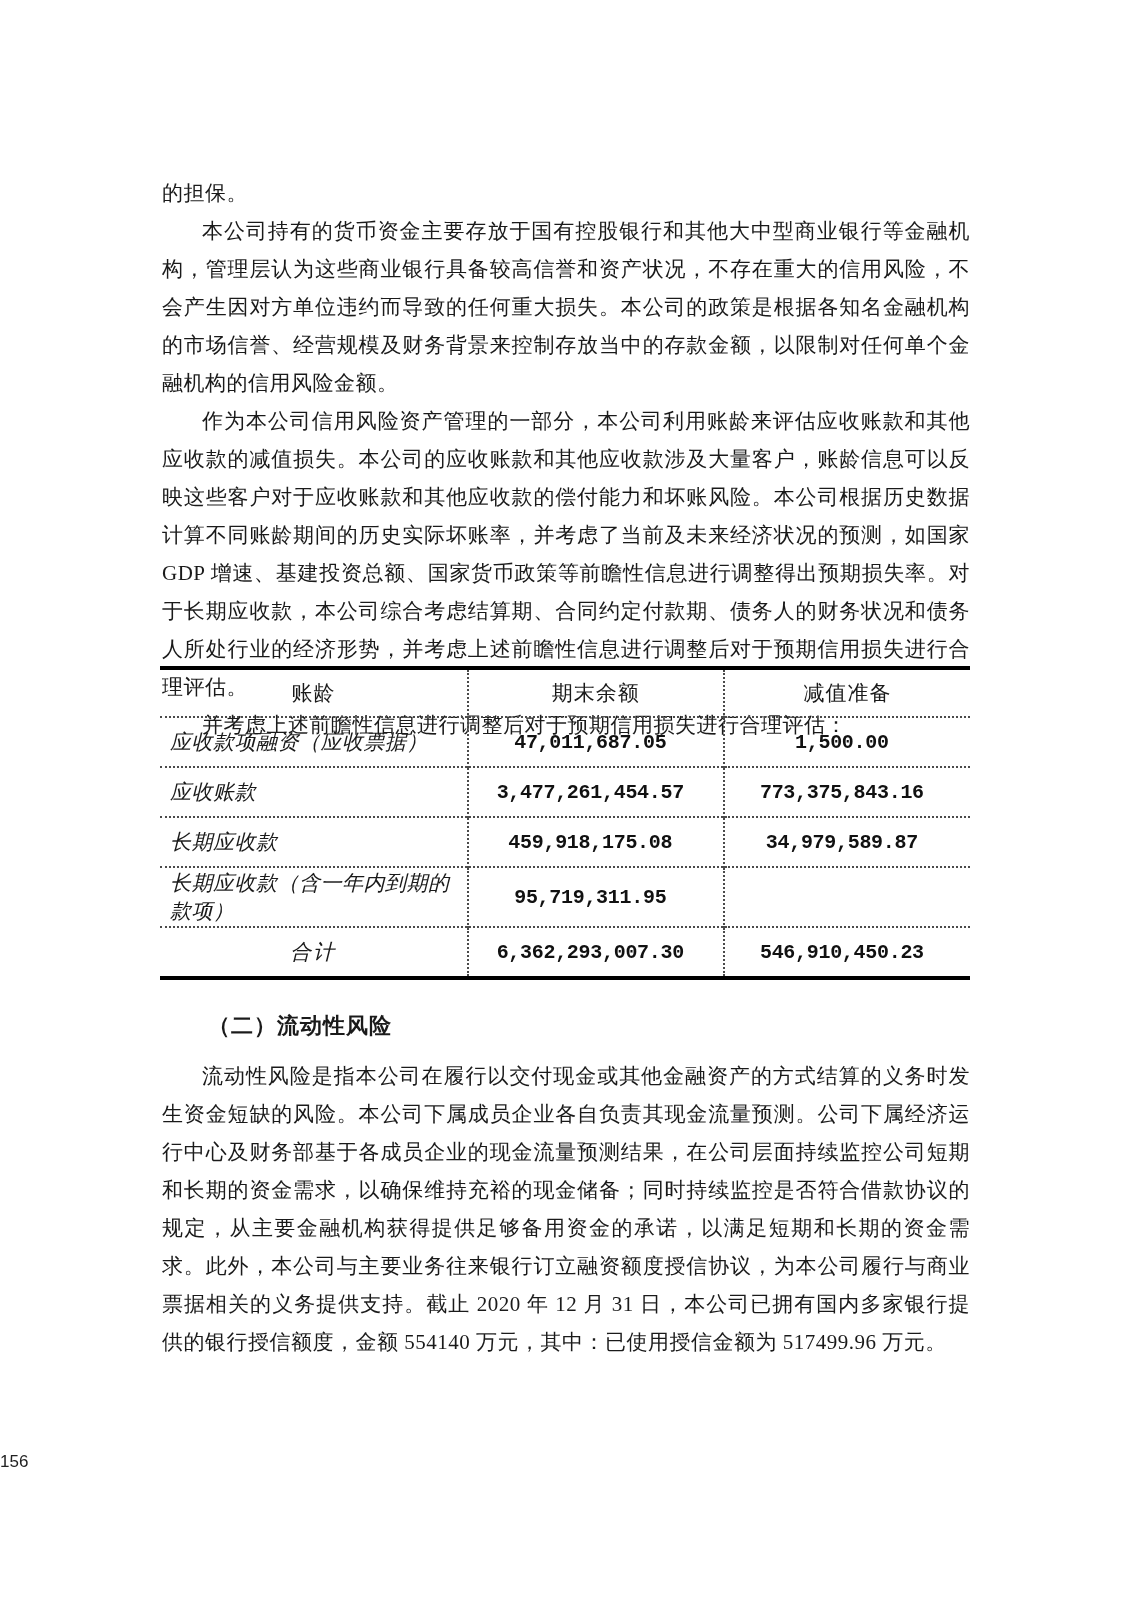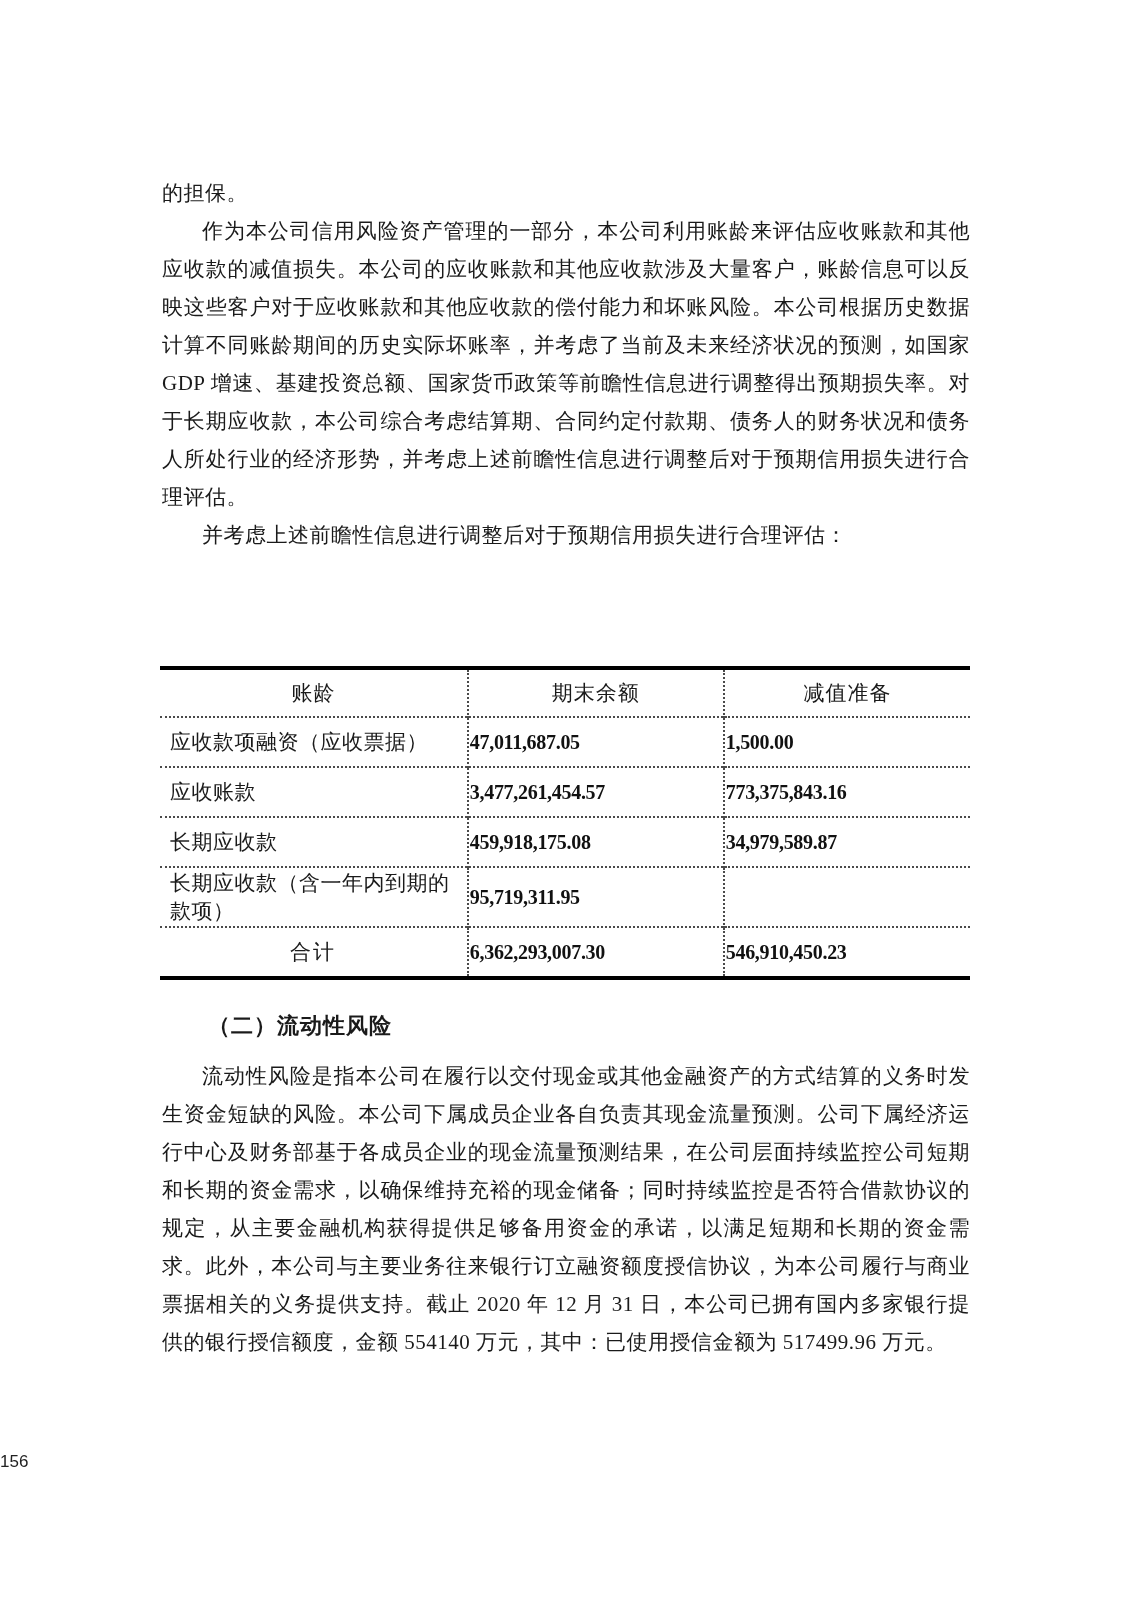--- a/index.html
+++ b/index.html
@@ -60,27 +60,28 @@
     height: 46px;
     vertical-align: middle;
     border-top: 2px dotted #4a4a4a;
   }
   table.impairment .vline { border-left: 2px dotted #4a4a4a; }
   td.label {
     font-size: 21px;
     text-align: left;
     padding-left: 10px;
     letter-spacing: 0.5px;
+    font-style: italic;
   }
   td.label.total { text-align: center; padding-left: 0; letter-spacing: 2px; }
   td.num {
-    font-family: Liberation Serif, serif;
+    font-family: Liberation Mono, monospace;
     font-weight: 700;
     font-size: 20px;
-    text-align: left;
+    text-align: center;
     padding-right: 12px;
     letter-spacing: -0.3px;
     color: #111111;
   }
   .section-heading {
     position: absolute;
     left: 162px;
     top: 1010px;
     margin: 0;
     padding-left: 46px;
@@ -106,20 +107,21 @@
     color: #222222;
   }
 </style>
 </head>
 <body>
 
 <div class="page">
 
   <div class="text-block">
     <p class="para">的担保。</p>
+    <p class="para indent">本公司持有的货币资金主要存放于国有控股银行和其他大中型商业银行等金融机构，管理层认为这些商业银行具备较高信誉和资产状况，不存在重大的信用风险，不会产生因对方单位违约而导致的任何重大损失。本公司的政策是根据各知名金融机构的市场信誉、经营规模及财务背景来控制存放当中的存款金额，以限制对任何单个金融机构的信用风险金额。</p>
     <p class="para indent">作为本公司信用风险资产管理的一部分，本公司利用账龄来评估应收账款和其他应收款的减值损失。本公司的应收账款和其他应收款涉及大量客户，账龄信息可以反映这些客户对于应收账款和其他应收款的偿付能力和坏账风险。本公司根据历史数据计算不同账龄期间的历史实际坏账率，并考虑了当前及未来经济状况的预测，如国家 GDP 增速、基建投资总额、国家货币政策等前瞻性信息进行调整得出预期损失率。对于长期应收款，本公司综合考虑结算期、合同约定付款期、债务人的财务状况和债务人所处行业的经济形势，并考虑上述前瞻性信息进行调整后对于预期信用损失进行合理评估。</p>
     <p class="para indent">并考虑上述前瞻性信息进行调整后对于预期信用损失进行合理评估：</p>
   </div>
 
   <table class="impairment">
     <colgroup>
       <col class="c1">
         <col class="c2">
         <col class="c3">
     </colgroup>

